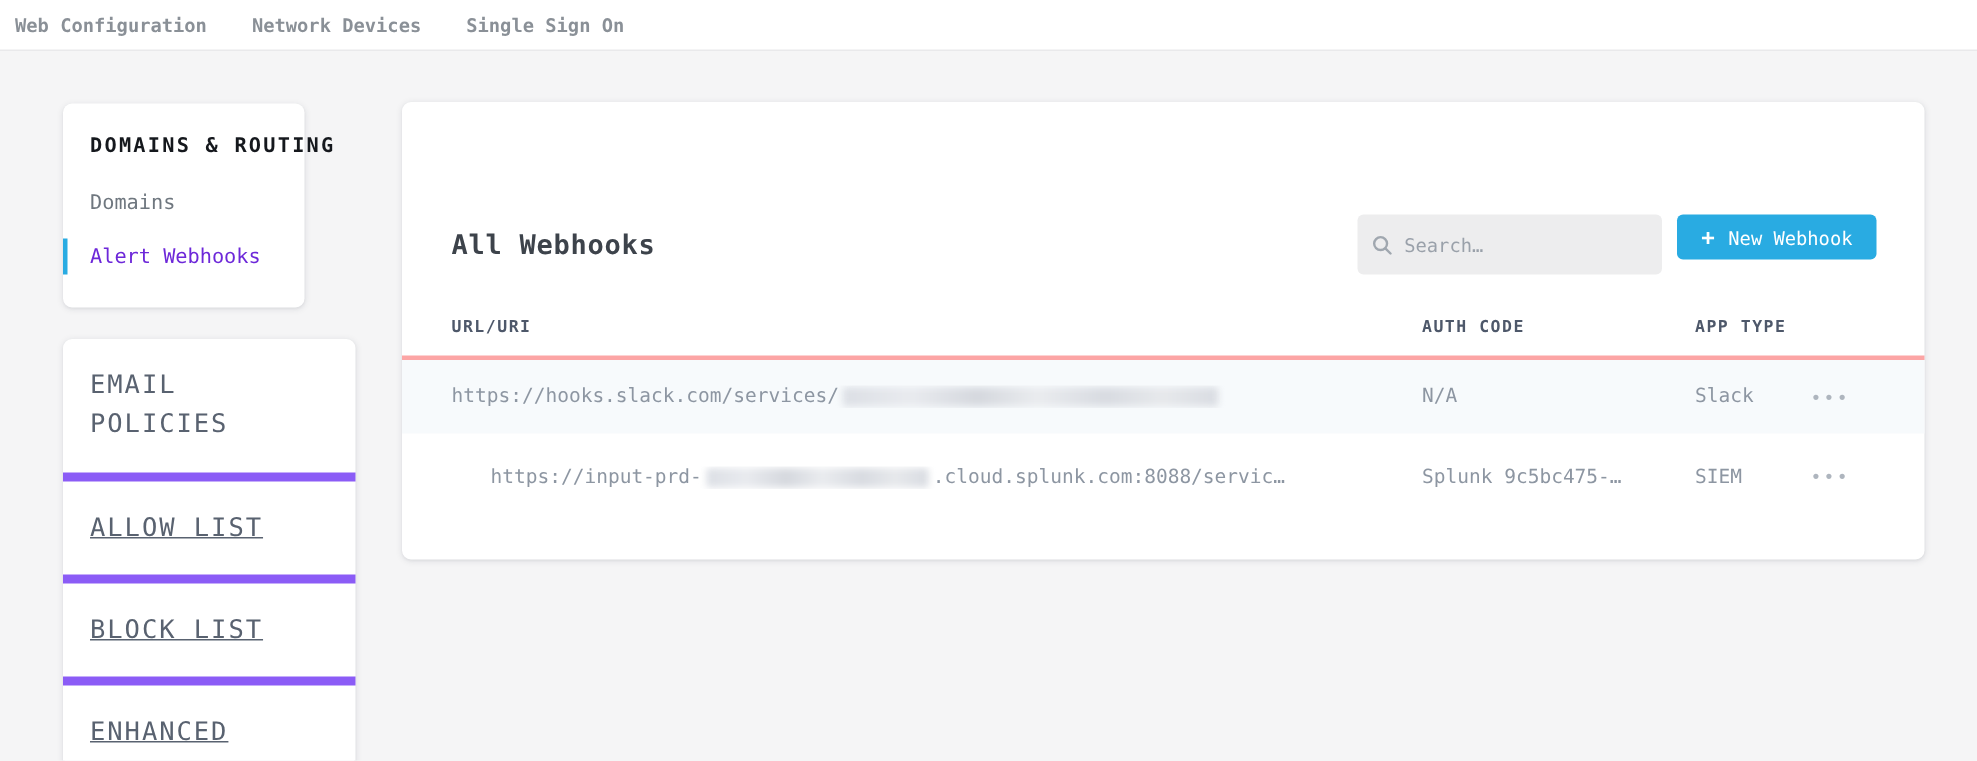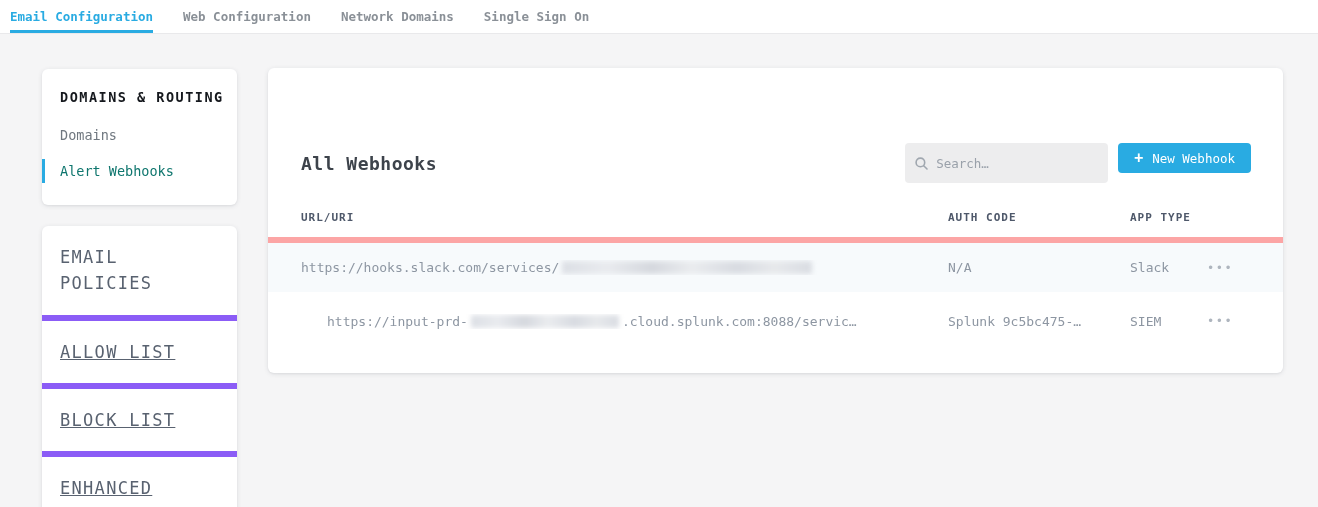--- a/index.html
+++ b/index.html
@@ -22,30 +22,30 @@
   }
   .tab.active { color:#29abe2; border-bottom-color:#29abe2; }
 
   
   .card {
     position:absolute; background:#fff; border-radius:6px;
     box-shadow:0 1px 5px rgba(30,40,60,.10), 0 1px 2px rgba(30,40,60,.05);
   }
 
   
-  .sb1 { left:42px; top:69px; width:195px; padding:20px 0 22px; }
+  .sb1 { left:42px; top:69px; width:161px; padding:20px 0 22px; }
   .sb1-title {
     padding:0 18px; font-size:13.5px; font-weight:bold; color:#15181d;
     letter-spacing:1.5px; margin-bottom:18px; white-space:nowrap;
   }
   .sb-item {
     font-size:13.5px; color:#6f777f; padding:4px 15px; margin-top:12px;
     border-left:3px solid transparent; cursor:pointer; white-space:nowrap;
   }
-  .sb-item.active { color:#0f766e; border-left-color:#29abe2; }
+  .sb-item.active { color:#6d28d9; border-left-color:#29abe2; }
 
   
   .sb2 { left:42px; top:226px; width:195px; }
   .sb2-section {
     padding:18px 18px; font-size:17px; color:#596270; letter-spacing:1.3px;
     line-height:1.55; cursor:pointer;
   }
   .sb2-section + .sb2-section { border-top:6px solid #8b5cf6;text-decoration:underline; }
 
   
@@ -71,21 +71,21 @@
     height:30px; padding:0 16px; background:#29abe2; border:none; border-radius:4px;
     color:#fff; font-family:inherit; font-size:12.5px; display:flex; align-items:center;
     gap:9px; cursor:pointer; white-space:nowrap;
   }
   .btn-new .plus { font-size:15px; font-weight:bold; line-height:1; }
 
   
   .tgrid { display:grid; grid-template-columns:1fr 182px 77px 44px; align-items:center;
            padding-left:33px; padding-right:32px; }
   .thead {
-    padding-top:4px; padding-bottom:13px; border-bottom:6px solid #fca5a5;
+    padding-top:4px; padding-bottom:13px; border-bottom:3px solid #fca5a5;
   }
   .th { font-size:11px; font-weight:bold; letter-spacing:1px; color:#4e586a; }
   .trow { height:49px; font-size:13px; color:#8d96a2; }
   .trow.striped { background:#f7fafc; }
   .trow.tall { height:58px;margin-left:26px; }
   .url-cell { display:flex; align-items:center; white-space:nowrap; overflow:hidden; }
   .redact {
     display:inline-block; height:13px; margin:0 3px; border-radius:2px;
     background:linear-gradient(90deg,#dcdfe5 0%,#e9ebef 18%,#d5d8de 36%,
       #eaecef 52%,#d8dbe1 70%,#e7e9ec 85%,#d9dce2 100%);
@@ -96,23 +96,22 @@
   .more-btn {
     background:none; border:none; color:#aeb5be; font-family:inherit;
     font-size:12px; letter-spacing:1.5px; cursor:pointer; justify-self:start;
     padding:4px 0;
   }
 </style>
 </head>
 <body>
 
 <nav class="topnav">
-  <div class="tab active">Email Configuration</div>
   <div class="tab">Web Configuration</div>
-  <div class="tab">Network Domains</div>
+  <div class="tab">Network Devices</div>
   <div class="tab">Single Sign On</div>
 </nav>
 
 <aside class="card sb1">
   <div class="sb1-title">DOMAINS &amp; ROUTING</div>
   <div class="sb-item">Domains</div>
   <div class="sb-item active">Alert Webhooks</div>
 </aside>
 
 <aside class="card sb2">

